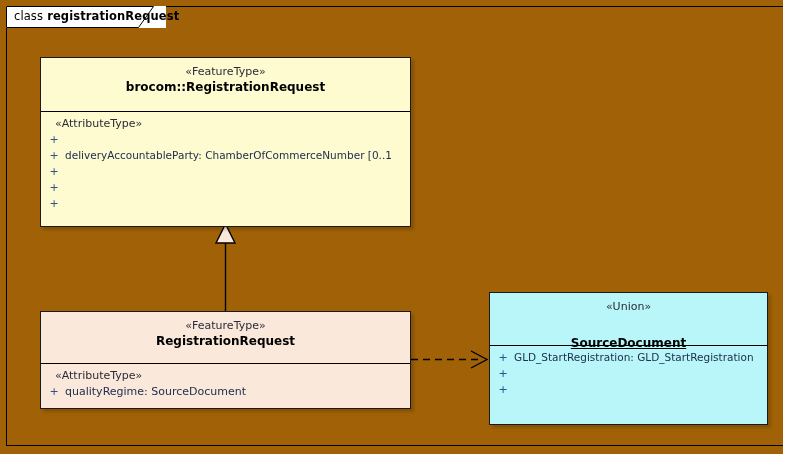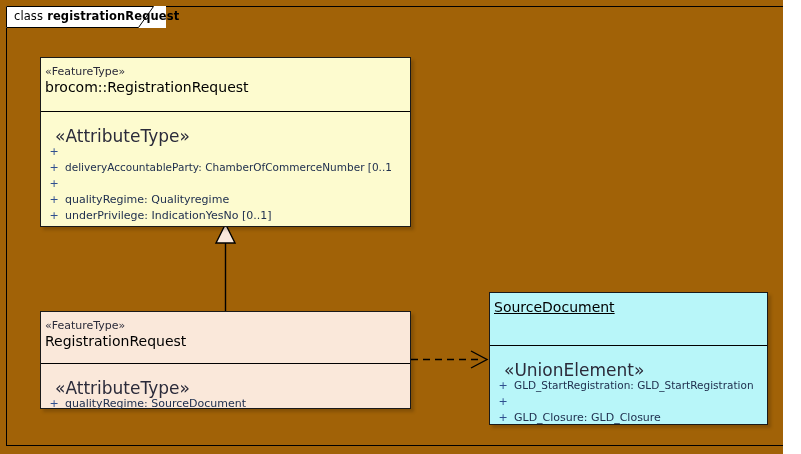--- a/index.html
+++ b/index.html
@@ -59,55 +59,55 @@
 
   
   .uml-class {
     position: absolute;
     box-sizing: border-box;
     border: 1px solid #000000;
     box-shadow: 3px 3px 3px rgba(0,0,0,0.18);
   }
   .uml-header {
     box-sizing: border-box;
-    text-align: left;
+    text-align: center;
     padding: 6px 4px 6px 4px;
   }
   .uml-stereotype {
     font-size: 11px;
     color: #2b2b3a;
     line-height: 15px;
     white-space: nowrap;
   }
   .uml-name {
-    font-size: 14px;
-    font-weight: normal;
+    font-size: 12px;
+    font-weight: bold;
     color: #000000;
     line-height: 16px;
     white-space: nowrap;
   }
   .uml-name.underlined {
     text-decoration: underline;
+    margin-top: 21px;
   }
   .uml-divider {
     height: 1px;
     background: #000000;
     width: 100%;
   }
   .uml-compartment {
     box-sizing: border-box;
     padding: 4px 2px 5px 2px;
   }
   .attr-stereotype {
-    font-size: 17px;
+    font-size: 11px;
     color: #2b2b3a;
     padding-left: 12px;
     line-height: 16px;
     white-space: nowrap;
-    margin-top: 12px;
   }
   .attr-row {
     display: flex;
     align-items: baseline;
     line-height: 16px;
     white-space: nowrap;
   }
   .attr-vis {
     width: 22px;
     flex: none;
@@ -214,26 +214,24 @@
         <span class="attr-vis">+</span>
         <span class="attr-text squeeze">deliveryAccountableParty: ChamberOfCommerceNumber [0..1]</span>
       </div>
 
       <div class="attr-row">
         <span class="attr-vis">+</span>
       </div>
 
       <div class="attr-row">
         <span class="attr-vis">+</span>
-        <span class="attr-text">qualityRegime: Qualityregime</span>
-      </div>
-
-      <div class="attr-row">
-        <span class="attr-vis">+</span>
-        <span class="attr-text">underPrivilege: IndicationYesNo [0..1]</span>
+      </div>
+
+      <div class="attr-row">
+        <span class="attr-vis">+</span>
       </div>
     </div>
   </div>
 
   <div class="uml-class" id="class-registration-request">
     <div class="uml-header">
       <div class="uml-stereotype">«FeatureType»</div>
       <div class="uml-name">RegistrationRequest</div>
     </div>
     <div class="uml-divider"></div>
@@ -241,35 +239,34 @@
       <div class="attr-stereotype">«AttributeType»</div>
       <div class="attr-row">
         <span class="attr-vis">+</span>
         <span class="attr-text">qualityRegime: SourceDocument</span>
       </div>
     </div>
   </div>
 
   <div class="uml-class" id="class-source-document">
     <div class="uml-header">
+      <div class="uml-stereotype">«Union»</div>
       <div class="uml-name underlined">SourceDocument</div>
     </div>
     <div class="uml-divider"></div>
     <div class="uml-compartment">
-      <div class="attr-stereotype">«UnionElement»</div>
 
       <div class="attr-row">
         <span class="attr-vis">+</span>
         <span class="attr-text squeeze">GLD_StartRegistration: GLD_StartRegistration</span>
       </div>
 
       <div class="attr-row">
         <span class="attr-vis">+</span>
       </div>
 
       <div class="attr-row">
         <span class="attr-vis">+</span>
-        <span class="attr-text">GLD_Closure: GLD_Closure</span>
       </div>
     </div>
   </div>
 
 </div>
 
 </body></html>

